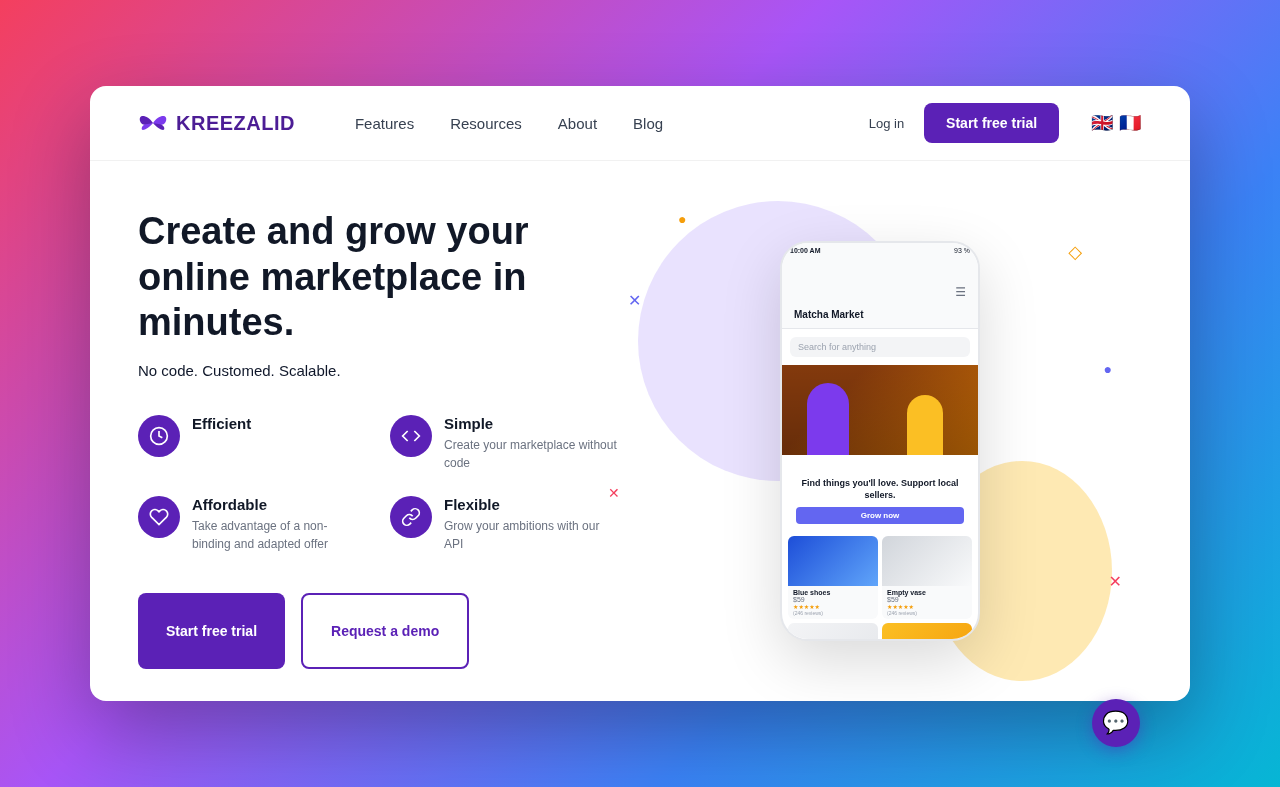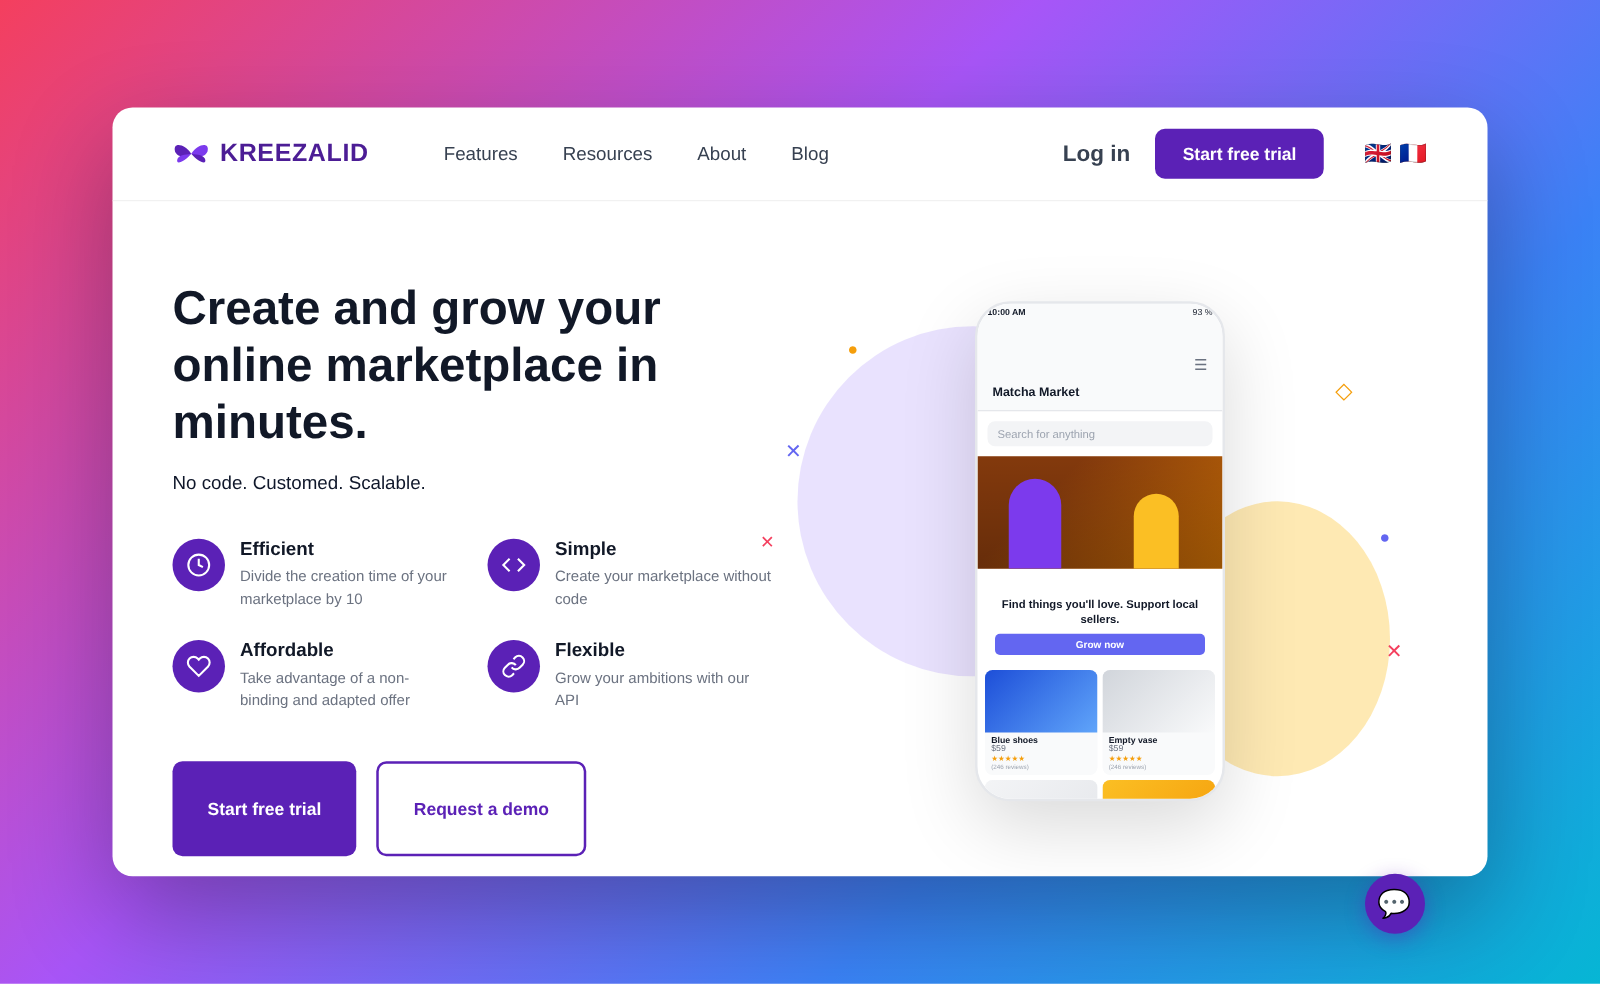--- a/index.html
+++ b/index.html
@@ -70,23 +70,23 @@
       cursor: pointer;
     }
 
     .nav-actions {
       display: flex;
       align-items: center;
       gap: 20px;
     }
 
     .login-link {
-      font-size: 18px;
+      font-size: 13px;
       color: #374151;
-      font-weight: 700;
+      font-weight: 400;
       cursor: pointer;
       text-decoration: none;
     }
 
     .cta-button {
       background: #5b21b6;
       color: #fff;
       border: none;
       border-radius: 8px;
       padding: 12px 22px;
@@ -105,21 +105,20 @@
       font-size: 18px;
     }
 
     
     .main {
       display: flex;
       flex: 1;
       padding: 0 48px 0 48px;
       position: relative;
       overflow: hidden;
-      align-items: center;
     }
 
     .left-panel {
       width: 480px;
       padding-top: 48px;
       flex-shrink: 0;
       z-index: 2;
     }
 
     .hero-title {
@@ -478,21 +477,20 @@
 
         <div class="feature-item">
           <div class="feature-icon">
             <svg width="20" height="20" viewBox="0 0 24 24" fill="none" stroke="white" stroke-width="2">
               <circle cx="12" cy="12" r="10"></circle>
               <polyline points="12 6 12 12 16 14"></polyline>
             </svg>
           </div>
           <div class="feature-content">
             <div class="feature-title">Efficient</div>
-            <div class="feature-desc">Divide the creation time of your marketplace by 10</div>
           </div>
         </div>
 
         <div class="feature-item">
           <div class="feature-icon">
             <svg width="20" height="20" viewBox="0 0 24 24" fill="none" stroke="white" stroke-width="2">
               <polyline points="16 18 22 12 16 6"></polyline>
               <polyline points="8 6 2 12 8 18"></polyline>
             </svg>
           </div>

